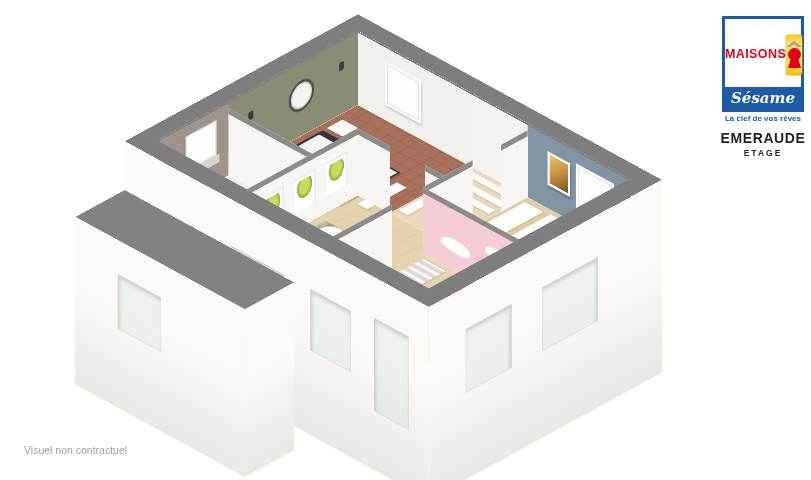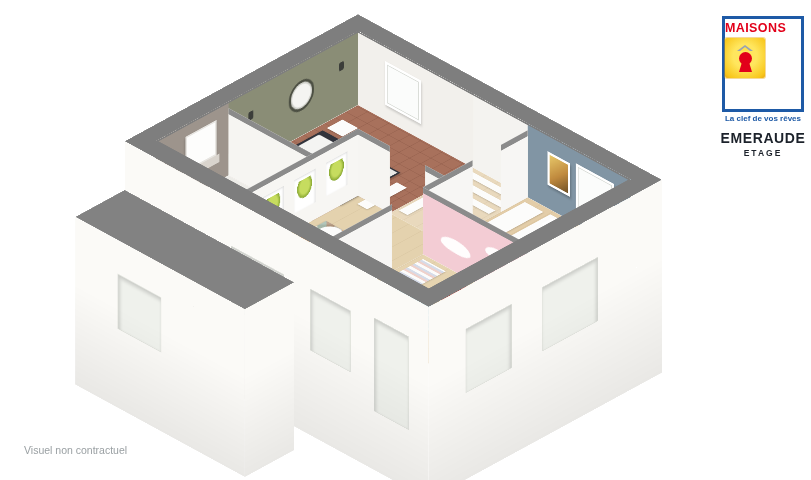--- a/index.html
+++ b/index.html
@@ -65,21 +65,21 @@
     box-shadow:0 1px 2px rgba(0,0,0,.2);}
   .rug-kids{background:#cfe4e7;border-radius:10px;box-shadow:0 1px 2px rgba(0,0,0,.15);
     background-image:repeating-linear-gradient(0deg,rgba(255,255,255,.4) 0 2px,transparent 2px 9px);}
   .patchwork{background-image:
       repeating-linear-gradient(90deg,#c23b33 0 8px,#2e4b73 8px 16px,#d9a62e 16px 24px,#4f8a84 24px 32px,#b8577a 32px 40px),
       repeating-linear-gradient(0deg,rgba(255,255,255,.25) 0 2px,transparent 2px 8px);}
 
   
   .logo{position:absolute;left:722px;top:16px;width:82px;height:96px;box-sizing:border-box;
         padding:3px;display:flex;flex-direction:column;}
-  .logo-top{background:#fff;flex:1;display:flex;flex-direction:column;align-items:flex-start;}
+  .logo-top{background:#fff;flex:1;display:flex;align-items:center;}
   .logo-maisons{font-weight:bold;font-size:12.5px;letter-spacing:.4px;margin-top:2px;color:#e2001a;}
   .key-box{width:40px;height:40px;margin-top:3px;border-radius:2px;
         background:radial-gradient(circle at 50% 45%,#ffe65e 0 40%,#f8c71c 85%,#eaa912);
         display:flex;flex-direction:column;align-items:center;justify-content:center;
         box-shadow:0 0 0 1px rgba(230,160,0,.4);}
   .roof{width:0;height:0;border-left:8px solid transparent;border-right:8px solid transparent;
         border-bottom:6px solid #98a2b4;position:relative;}
   .roof:after{content:"";position:absolute;left:-5px;top:2.5px;width:0;height:0;
         border-left:5px solid transparent;border-right:5px solid transparent;
         border-bottom:4px solid #ffe14d;}
@@ -258,20 +258,23 @@
 
   <div class="logo" style="background-color: rgb(30, 90, 166);">
     <div class="logo-top">
       <div class="logo-maisons">MAISONS</div>
       <div class="key-box">
         <div class="roof"></div>
         <div class="keyhole-circle"></div>
         <div class="keyhole-stem"></div>
       </div>
     </div>
+    <div class="logo-bottom">
+      <div class="logo-sesame">Sésame</div>
+    </div>
   </div>
   <div class="tagline">La clef de vos rêves</div>
   <div class="model-block">
     <div class="model-name">EMERAUDE</div>
     <div class="model-level">ETAGE</div>
   </div>
 
   <div class="disclaimer">Visuel non contractuel</div>
 </div>
 

